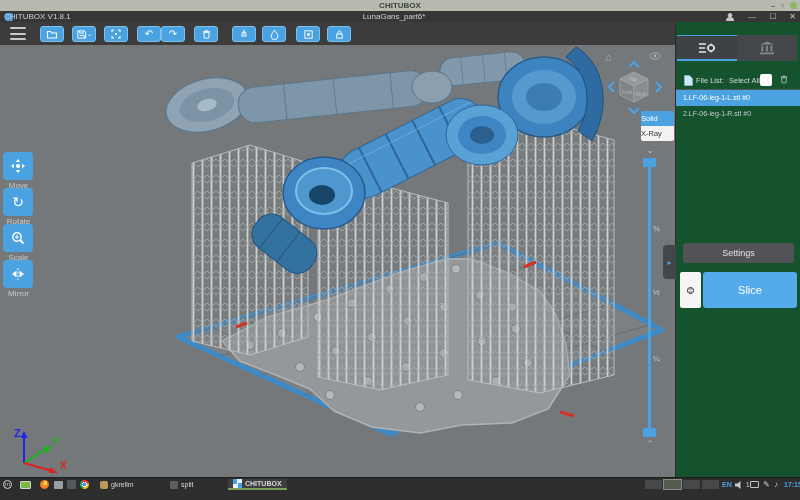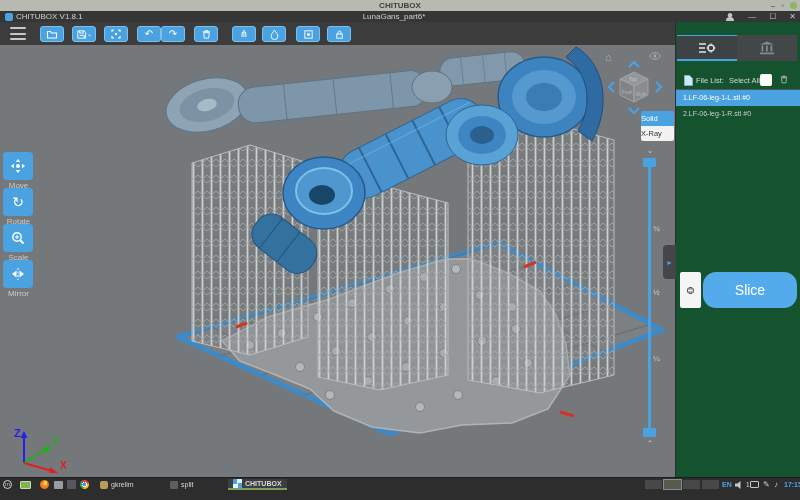--- a/index.html
+++ b/index.html
@@ -10,21 +10,21 @@
   
   .os-titlebar { position:relative; height:11px; background:#b6bab0; color:#3e4239;
     font-size:8px; font-weight:bold; line-height:11px; text-align:center; }
   .os-controls { position:absolute; right:3px; top:0; height:11px; display:flex; gap:6px; align-items:center; }
   .os-controls span { color:#565b52; font-size:8px; line-height:11px; }
   .os-close-dot { width:7px; height:7px; border-radius:50%; background:#8fb562; }
 
   
   .app-titlebar { position:relative; height:11px; background:#363636; color:#cfcfcf;
     font-size:8px; line-height:11px; }
-  .brand { position:absolute; left:16px; top:0; }
+  .brand { position:absolute; left:4px; top:0; }
   .app-logo { position:absolute; left:5px; top:2px; width:8px; height:8px; border-radius:2px;
     background:#4aa3e0; }
   .doc-title { position:absolute; left:0; right:12px; text-align:center; }
   .app-controls { position:absolute; right:4px; top:0; height:11px; display:flex; gap:13px; align-items:center; }
   .app-controls .glyph { color:#c5c5c5; font-size:8px; line-height:11px; }
 
   
   .app-body { display:flex; height:455px; }
   .left-col { width:675px; display:flex; flex-direction:column; }
 
@@ -77,21 +77,21 @@
   .file-item { position:absolute; left:0; right:0; height:16px; line-height:16px;
     padding-left:7px; font-size:7px; color:#c9ccce; white-space:nowrap; }
   .file-item.selected { background:#4aa3e0; color:#fff; }
 
   .settings-btn { position:absolute; top:221px; left:7px; width:111px; height:20px;
     background:#515356; border-radius:3px; color:#e2e2e2; font-size:9px;
     text-align:center; line-height:20px; }
   .slice-side { position:absolute; top:250px; left:4px; width:21px; height:36px;
     background:#f5f5f5; border-radius:2px; display:flex; align-items:center; justify-content:center; }
   .slice-btn { position:absolute; top:250px; left:27px; width:94px; height:36px;
-    background:#53abec; border-radius:13px; color:#fff; font-size:14px;
+    background:#53abec; border-radius:3px; color:#fff; font-size:11px;
     text-align:center; line-height:36px; }
   .panel-handle { position:absolute; top:223px; left:-13px; width:13px; height:34px;
     background:#43464a; border-radius:4px 0 0 4px; display:flex; align-items:center; justify-content:center; }
   .panel-handle span { color:#4aa3e0; font-size:8px; }
 
   
   .status-bar { position:relative; height:10px; background:#45484c; font-size:7.5px;
     line-height:10px; color:#e8e8e8; padding-left:8px; border-top:1px solid #38393c; }
   .status-link { color:#5aa7e8; text-decoration:underline; }
   .status-close { color:#9a9da0; margin-left:3px; }
@@ -426,20 +426,21 @@
         <span class="checkbox"></span>
         <svg class="trash-glyph" width="10" height="11" viewBox="0 0 12 12">
           <path d="M3 4h6l-.6 6H3.6zM2 3h8M4.7 3V1.8h2.6V3" fill="none" stroke="#b9bdc0"></path>
         </svg>
       </div>
       <div class="panel-divider"></div>
 
       <div class="file-item selected" style="top:68px">1.LF-06-leg-1-L.stl #0</div>
       <div class="file-item" style="top:84px">2.LF-06-leg-1-R.stl #0</div>
 
+      <div class="settings-btn">Settings</div>
 
       <div class="slice-side">
         <svg width="9" height="9" viewBox="0 0 12 12">
           <rect x="2" y="4" width="8" height="4" fill="none" stroke="#555" stroke-width="1.2"></rect>
           <path d="M4 4V2h4v2M4 8v2h4V8" fill="none" stroke="#555" stroke-width="1.2"></path>
         </svg>
       </div>
       <div class="slice-btn">Slice</div>
 
       <div class="panel-handle">

